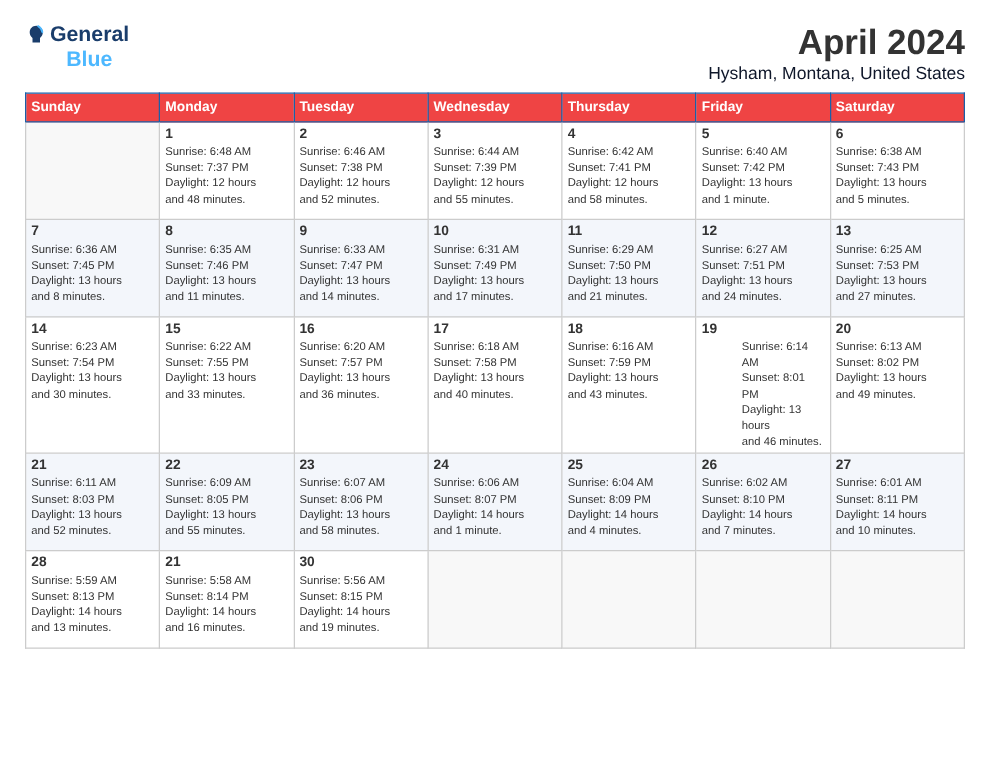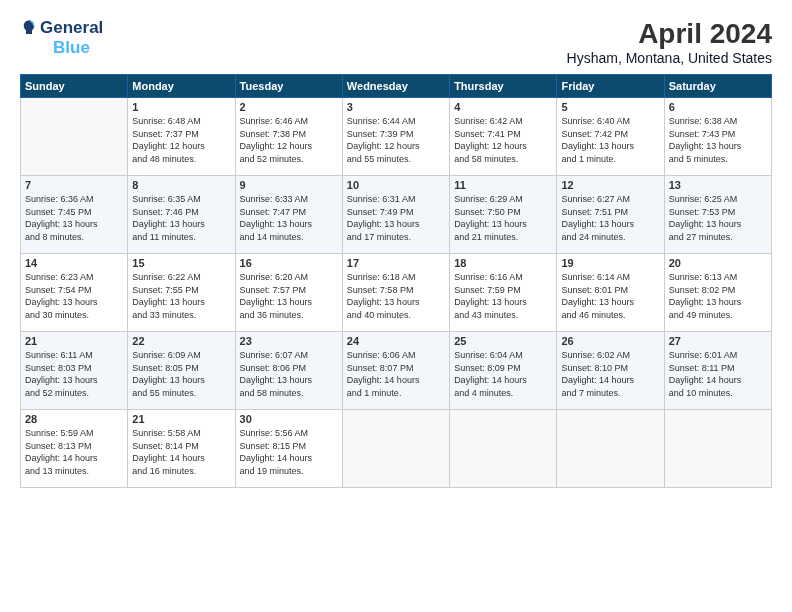--- a/index.html
+++ b/index.html
@@ -51,21 +51,21 @@
       color: #0f172a;
     }
     .calendar {
       flex: 1;
       border: 1px solid #ccc;
       border-collapse: collapse;
       width: 100%;
       table-layout: fixed;
     }
     .calendar th {
-      background: #0c4a6e;
+      background: #ef4444;
       color: #fff;
       font-size: 11px;
       font-weight: bold;
       padding: 5px 4px;
       text-align: left;
       border: 1px solid #1a5fa8;
     }
     .calendar td {
       border: 1px solid #ccc;
       vertical-align: top;
@@ -253,21 +253,21 @@
           </td>
           <td>
             <span class="day-num">18</span>
             <div class="day-info" style="white-space: pre-line;">Sunrise: 6:16 AM
 Sunset: 7:59 PM
 Daylight: 13 hours
 and 43 minutes.</div>
           </td>
           <td>
             <span class="day-num">19</span>
-            <div class="day-info" style="white-space: pre-line;">Sunrise: 6:14 AM
+            <div class="day-info" style="white-space: pre-line; margin-left: 32px;">Sunrise: 6:14 AM
 Sunset: 8:01 PM
 Daylight: 13 hours
 and 46 minutes.</div>
           </td>
           <td>
             <span class="day-num">20</span>
             <div class="day-info" style="white-space: pre-line;">Sunrise: 6:13 AM
 Sunset: 8:02 PM
 Daylight: 13 hours
 and 49 minutes.</div>

